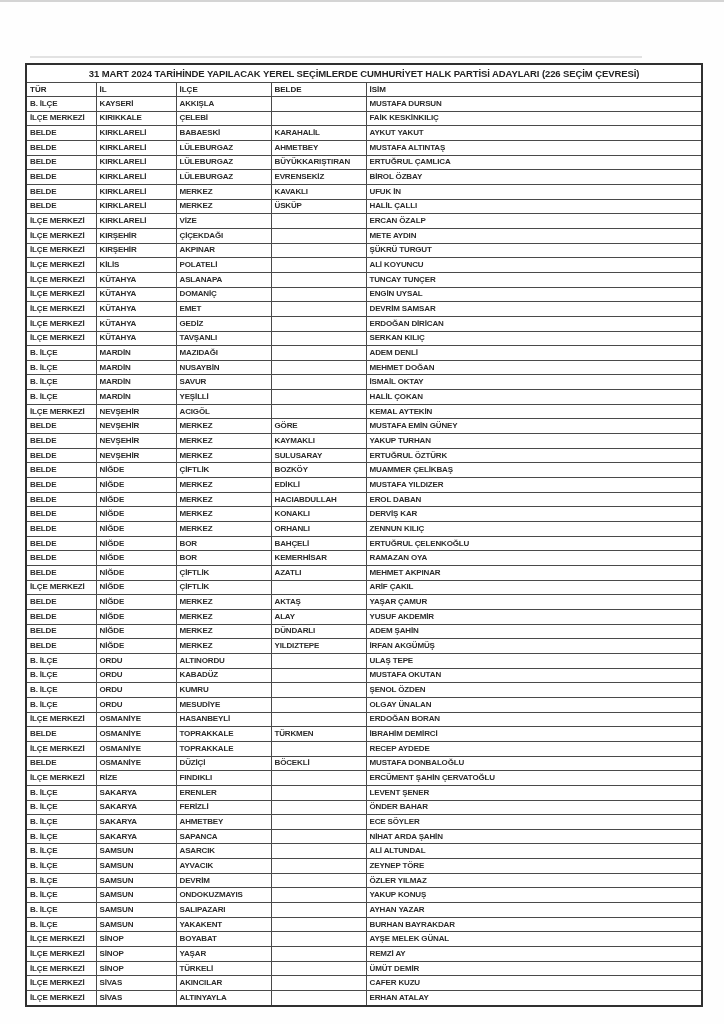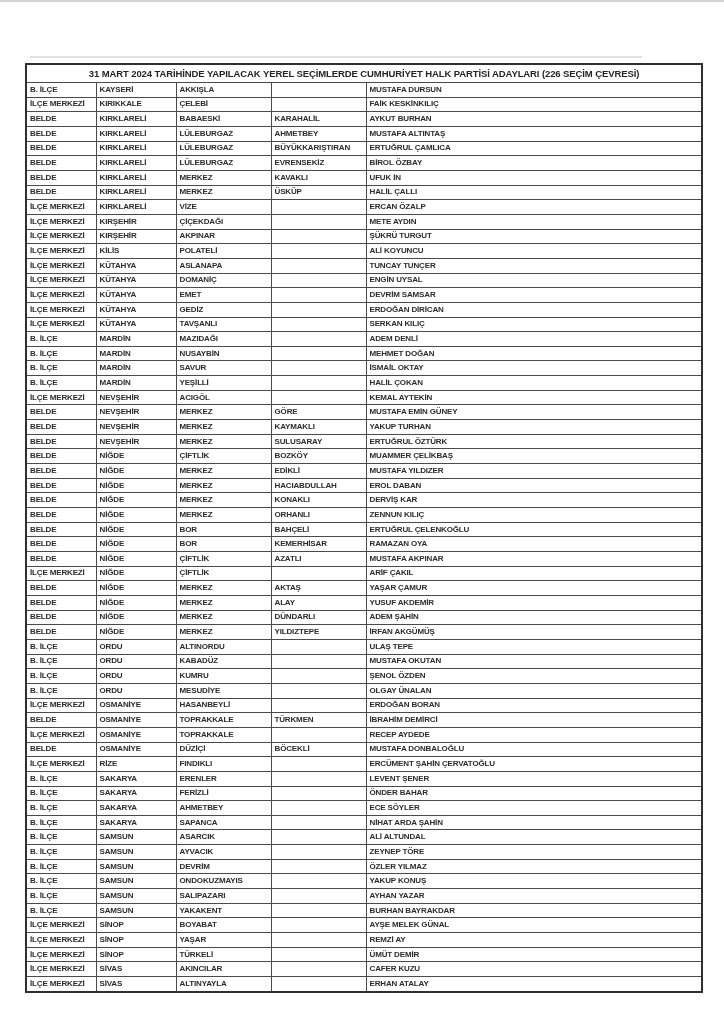--- a/index.html
+++ b/index.html
@@ -87,20 +87,27 @@
       <col class="c-tur">
         <col class="c-il">
         <col class="c-ilce">
         <col class="c-belde">
         <col class="c-isim">
     </colgroup>
     <thead>
       <tr>
         <th class="title-cell" colspan="5">31 MART 2024 TARİHİNDE YAPILACAK YEREL SEÇİMLERDE CUMHURİYET HALK PARTİSİ ADAYLARI (226 SEÇİM ÇEVRESİ)</th>
       </tr>
+      <tr class="header-row">
+        <th>TÜR</th>
+        <th>İL</th>
+        <th>İLÇE</th>
+        <th>BELDE</th>
+        <th>İSİM</th>
+      </tr>
     </thead>
     <tbody>
         <tr>
     <td>B. İLÇE</td>
     <td>KAYSERİ</td>
     <td>AKKIŞLA</td>
     <td></td>
     <td>MUSTAFA DURSUN</td>
   </tr>
         <tr>
@@ -108,21 +115,21 @@
     <td>KIRIKKALE</td>
     <td>ÇELEBİ</td>
     <td></td>
     <td>FAİK KESKİNKILIÇ</td>
   </tr>
         <tr>
     <td>BELDE</td>
     <td>KIRKLARELİ</td>
     <td>BABAESKİ</td>
     <td>KARAHALİL</td>
-    <td>AYKUT BURHAN</td>
+    <td>AYKUT YAKUT</td>
   </tr>
         <tr>
     <td>BELDE</td>
     <td>KIRKLARELİ</td>
     <td>LÜLEBURGAZ</td>
     <td>AHMETBEY</td>
     <td>MUSTAFA ALTINTAŞ</td>
   </tr>
         <tr>
     <td>BELDE</td>
@@ -318,21 +325,21 @@
     <td>NİĞDE</td>
     <td>BOR</td>
     <td>KEMERHİSAR</td>
     <td>RAMAZAN OYA</td>
   </tr>
         <tr>
     <td>BELDE</td>
     <td>NİĞDE</td>
     <td>ÇİFTLİK</td>
     <td>AZATLI</td>
-    <td>MUSTAFA AKPINAR</td>
+    <td>MEHMET AKPINAR</td>
   </tr>
         <tr>
     <td>İLÇE MERKEZİ</td>
     <td>NİĞDE</td>
     <td>ÇİFTLİK</td>
     <td></td>
     <td>ARİF ÇAKIL</td>
   </tr>
         <tr>
     <td>BELDE</td>

